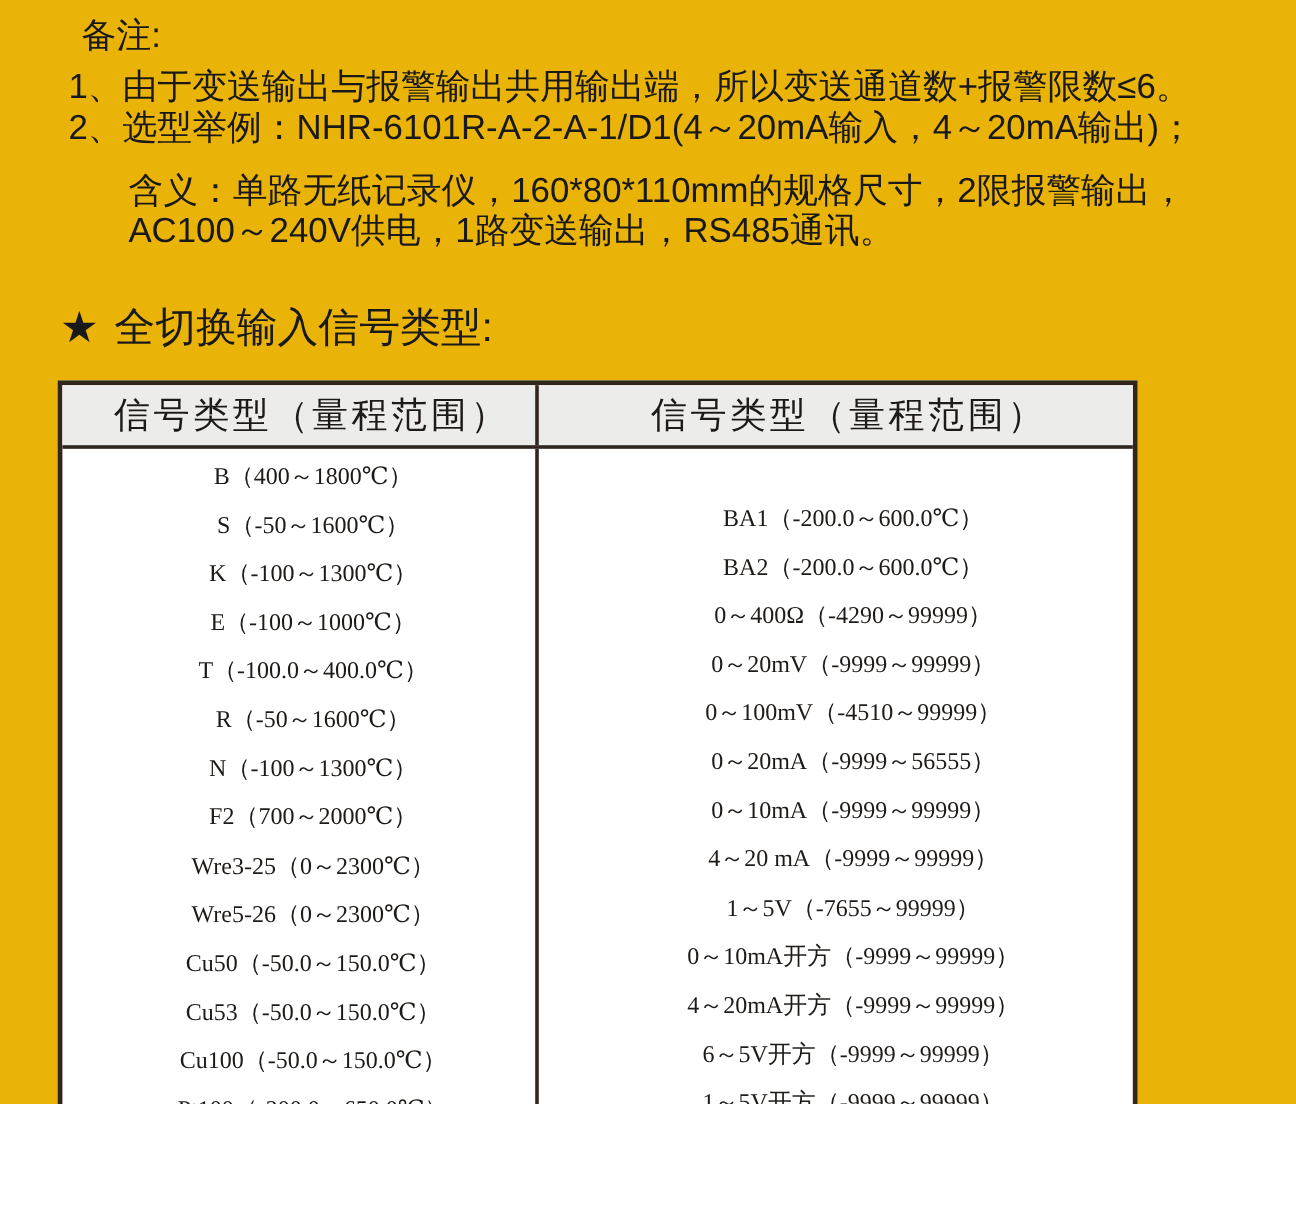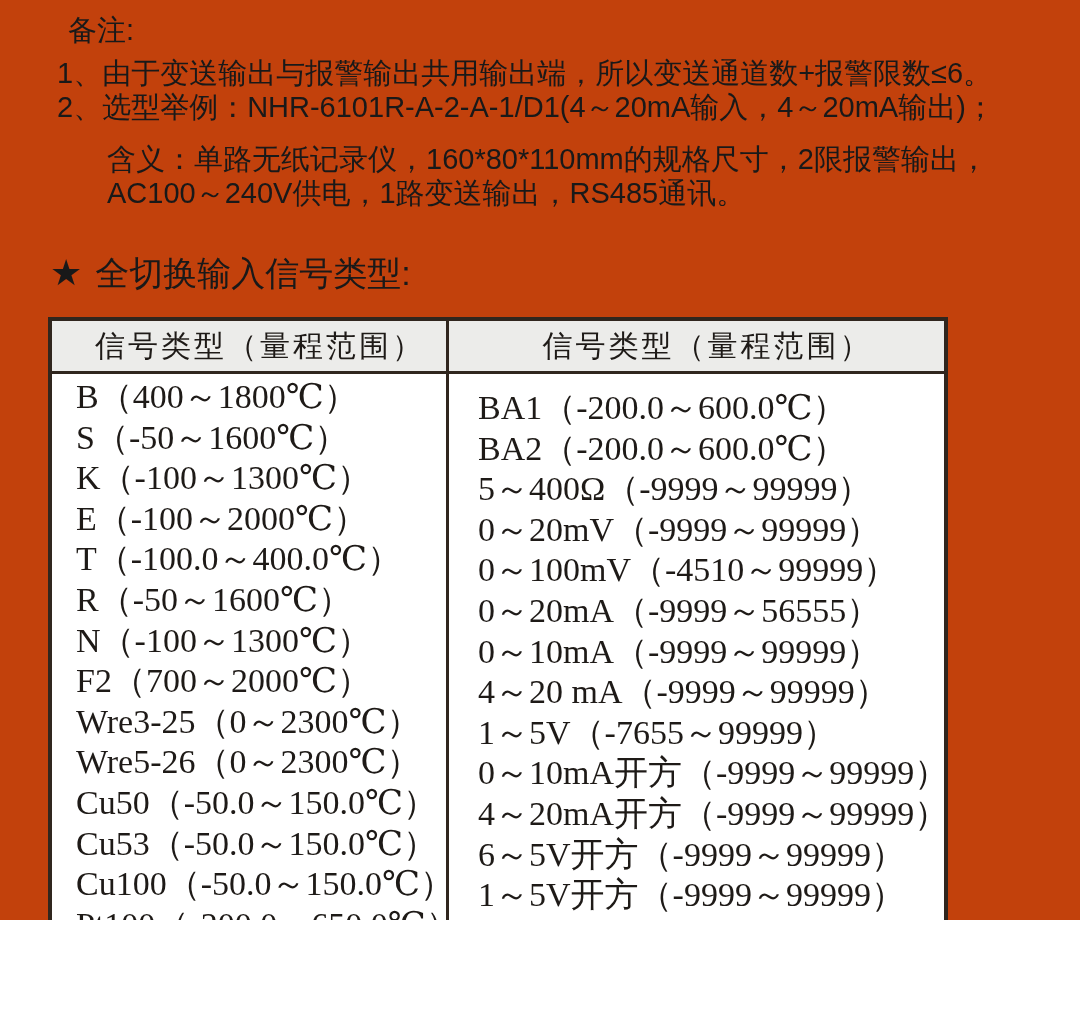--- a/index.html
+++ b/index.html
@@ -1,24 +1,25 @@
 <!DOCTYPE html>
 <html style="--text-color: #1e1a17; --note-color: #191919; --table-border: #30261e; --header-bg: #ececea;"><head>
 <meta charset="utf-8">
 <style>
   * { margin: 0; padding: 0; box-sizing: border-box; }
   html, body { background: #ffffff; }
   .page {
     position: relative;
     width: 1080px;
     height: 920px;
-    background: #c2410c;
+    background: #eab308;
     overflow: hidden;
     font-family: "Liberation Sans", "DejaVu Sans", sans-serif;
     color: var(--text-color, #1e1a17);
+    text-align: center;
   }
 
   
   .notes-title {
     position: absolute;
     left: 68px; top: 13px;
     font-size: 29px;
     line-height: 34px;
     color: var(--note-color, #191919);
   }
@@ -86,23 +87,24 @@
   }
   .col { overflow: hidden; }
   .col-left {
     width: 397px;
     border-right: 3px solid var(--table-border, #30261e);
     padding: 3px 0 0 24px;
   }
   .col-right {
     flex: 1;
     padding: 14px 0 0 29px;
+    margin-top: 24px;
   }
   .cell-line {
-    font-size: 34px;
+    font-size: 20px;
     line-height: 40.6px;
     white-space: nowrap;
   }
 </style>
 </head>
 <body>
 
 <div class="page">
 
   <div class="notes-title">备注:</div>
@@ -124,21 +126,21 @@
     </div>
     <div class="tbody">
       <div class="col col-left">
 
           <div class="cell-line">B（400～1800℃）</div>
 
           <div class="cell-line">S（-50～1600℃）</div>
 
           <div class="cell-line">K（-100～1300℃）</div>
 
-          <div class="cell-line">E（-100～2000℃）</div>
+          <div class="cell-line">E（-100～1000℃）</div>
 
           <div class="cell-line">T（-100.0～400.0℃）</div>
 
 
           <div class="cell-line">R（-50～1600℃）</div>
 
           <div class="cell-line">N（-100～1300℃）</div>
 
           <div class="cell-line">F2（700～2000℃）</div>
 
@@ -153,21 +155,21 @@
           <div class="cell-line">Cu100（-50.0～150.0℃）</div>
 
           <div class="cell-line">Pt100（-200.0～650.0℃）</div>
         </div>
       <div class="col col-right">
 
           <div class="cell-line">BA1（-200.0～600.0℃）</div>
 
           <div class="cell-line">BA2（-200.0～600.0℃）</div>
 
-          <div class="cell-line">5～400Ω（-9999～99999）</div>
+          <div class="cell-line">0～400Ω（-4290～99999）</div>
 
           <div class="cell-line">0～20mV（-9999～99999）</div>
 
           <div class="cell-line">0～100mV（-4510～99999）</div>
 
           <div class="cell-line">0～20mA（-9999～56555）</div>
 
           <div class="cell-line">0～10mA（-9999～99999）</div>
 
           <div class="cell-line">4～20 mA（-9999～99999）</div>

